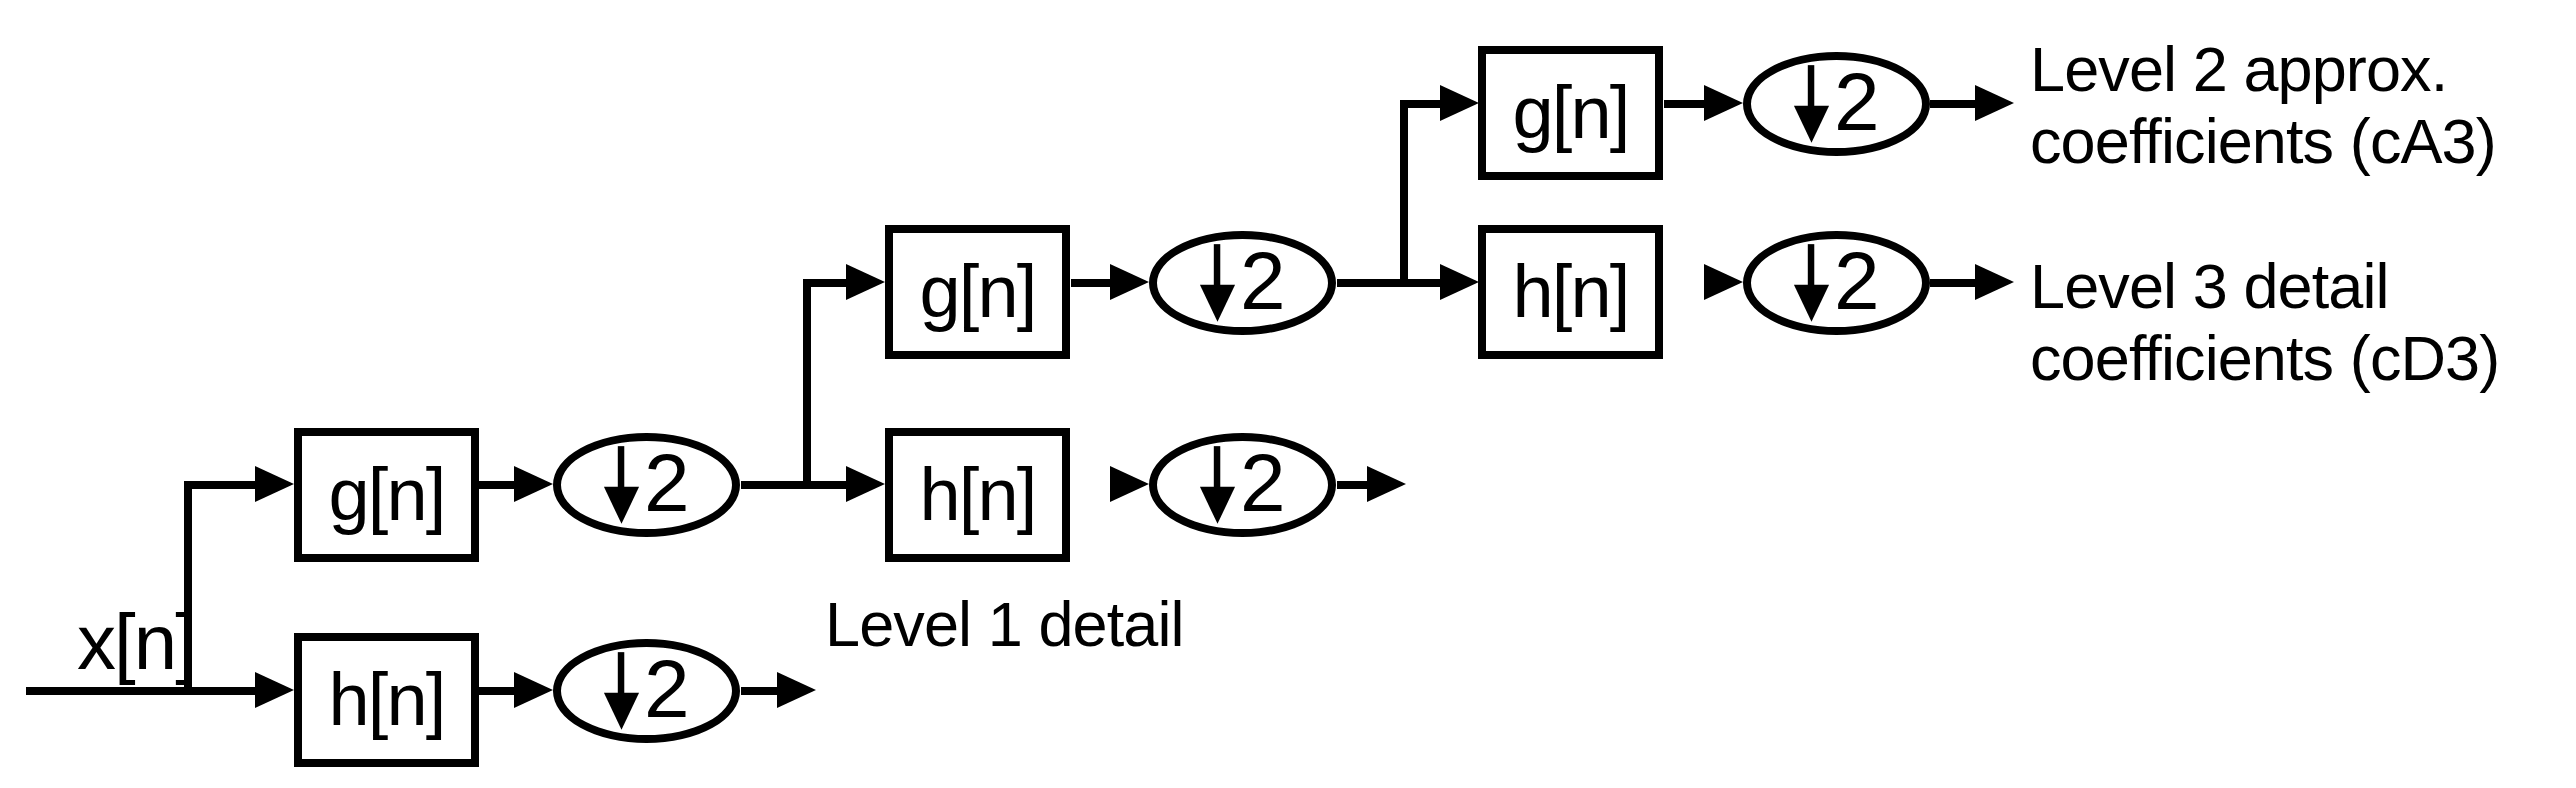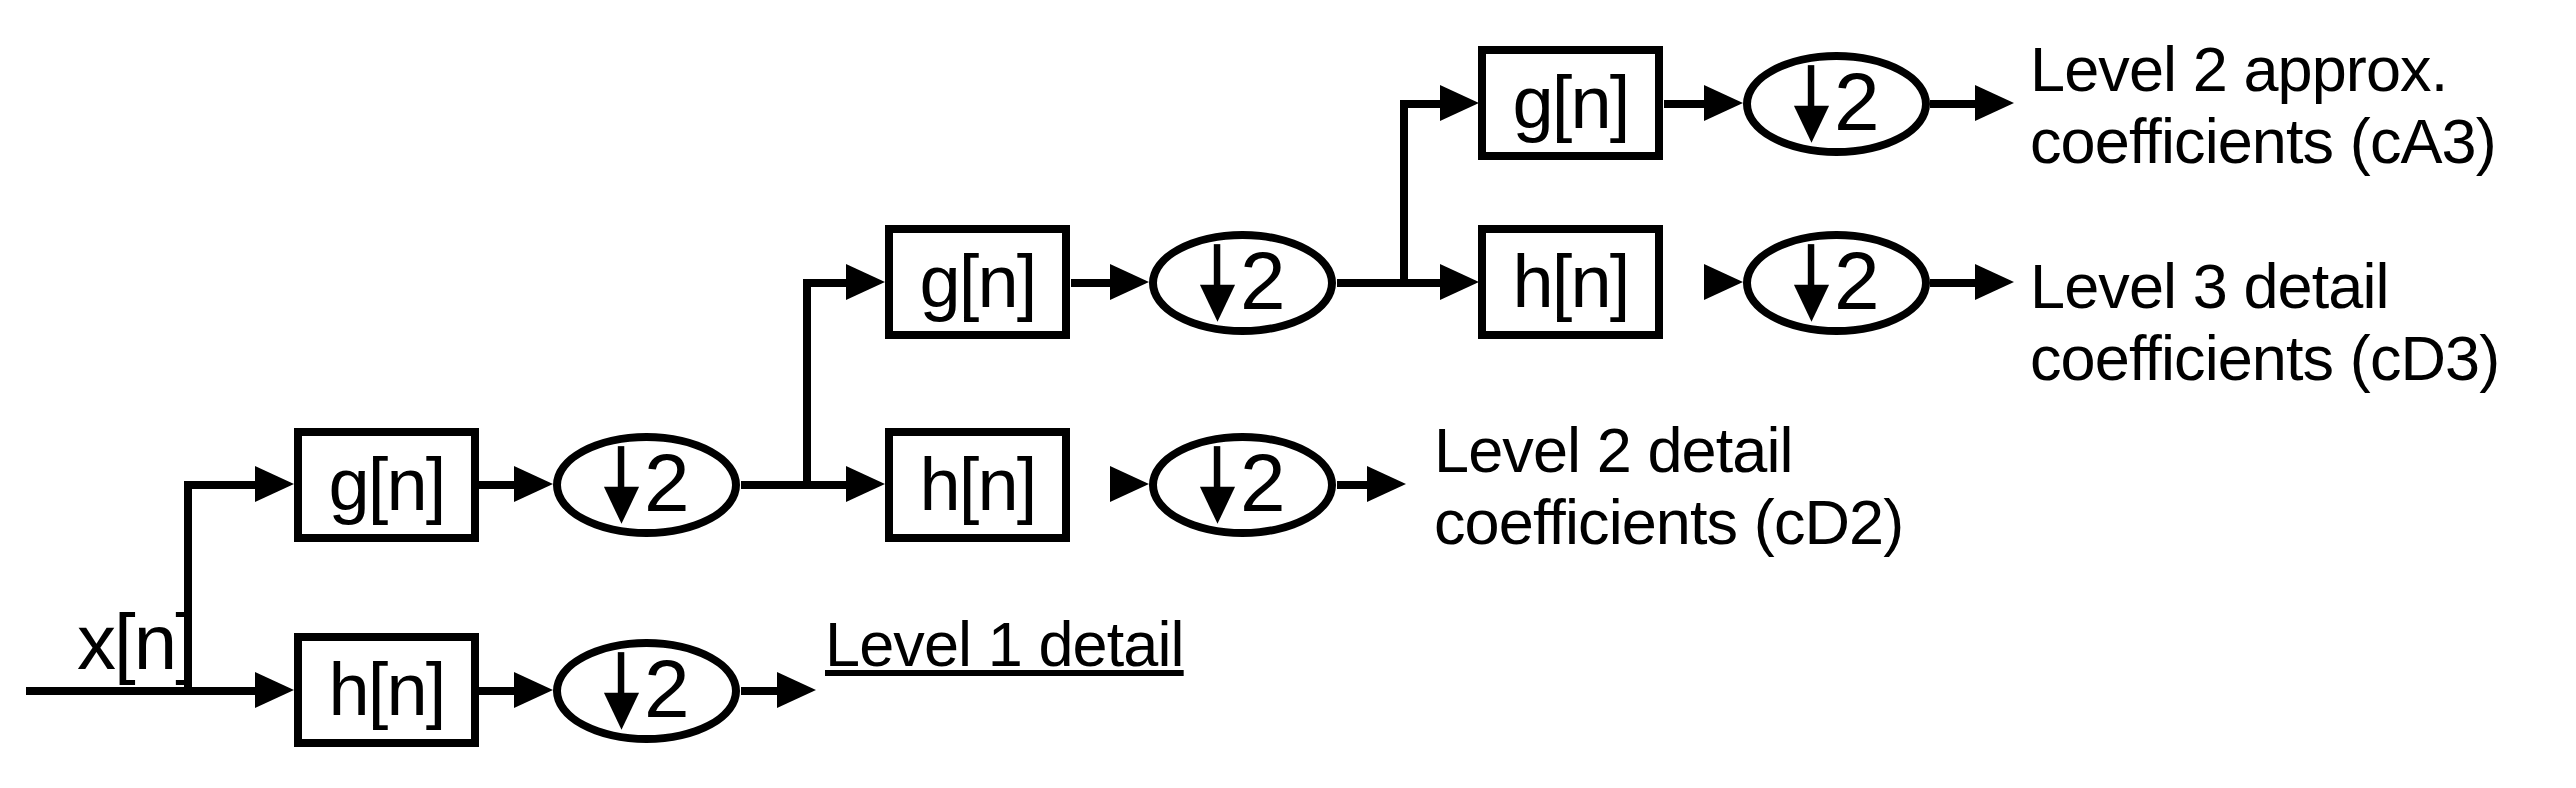--- a/index.html
+++ b/index.html
@@ -17,21 +17,21 @@
   }
   .line{position:absolute;background:var(--stroke);height:8.3px;}
   .vline{position:absolute;background:var(--stroke);width:8.3px;}
   .arrow-right{
     position:absolute;width:0;height:0;
     border-top:18.5px solid transparent;
     border-bottom:18.5px solid transparent;
     border-left:39px solid var(--stroke);
   }
   .fbox{
-    position:absolute;width:185px;height:114px;
+    position:absolute;width:185px;height:134px;
     border:8.3px solid var(--stroke);
     box-sizing:border-box;
     background:var(--bg);
     display:flex;align-items:center;justify-content:center;
     font-size:74px;line-height:1;letter-spacing:-1.9px;
   }
   .ds{
     position:absolute;width:187px;height:104px;
     border:8.3px solid var(--stroke);
     box-sizing:border-box;border-radius:50%;
@@ -172,22 +172,18 @@
   </div>
 
   <div class="outlabel" style="left:2030px;top:33px;">
     <div>Level 2 approx.</div>
     <div>coefficients (cA3)</div>
   </div>
   <div class="outlabel" style="left:2030px;top:214px;margin-top:36px;">
     <div>Level 3 detail</div>
     <div>coefficients (cD3)</div>
   </div>
-  <div class="outlabel" style="left:1434px;top:414px;">
-    <div>Level 2 detail</div>
-    <div>coefficients (cD2)</div>
-  </div>
-  <div class="outlabel" style="left:825px;top:608px;text-decoration:underline;">
+  <div class="outlabel" style="left:825px;top:588px;">
     <div>Level 1 detail</div>
   </div>
 
 </div>
 
 
 </body></html>

